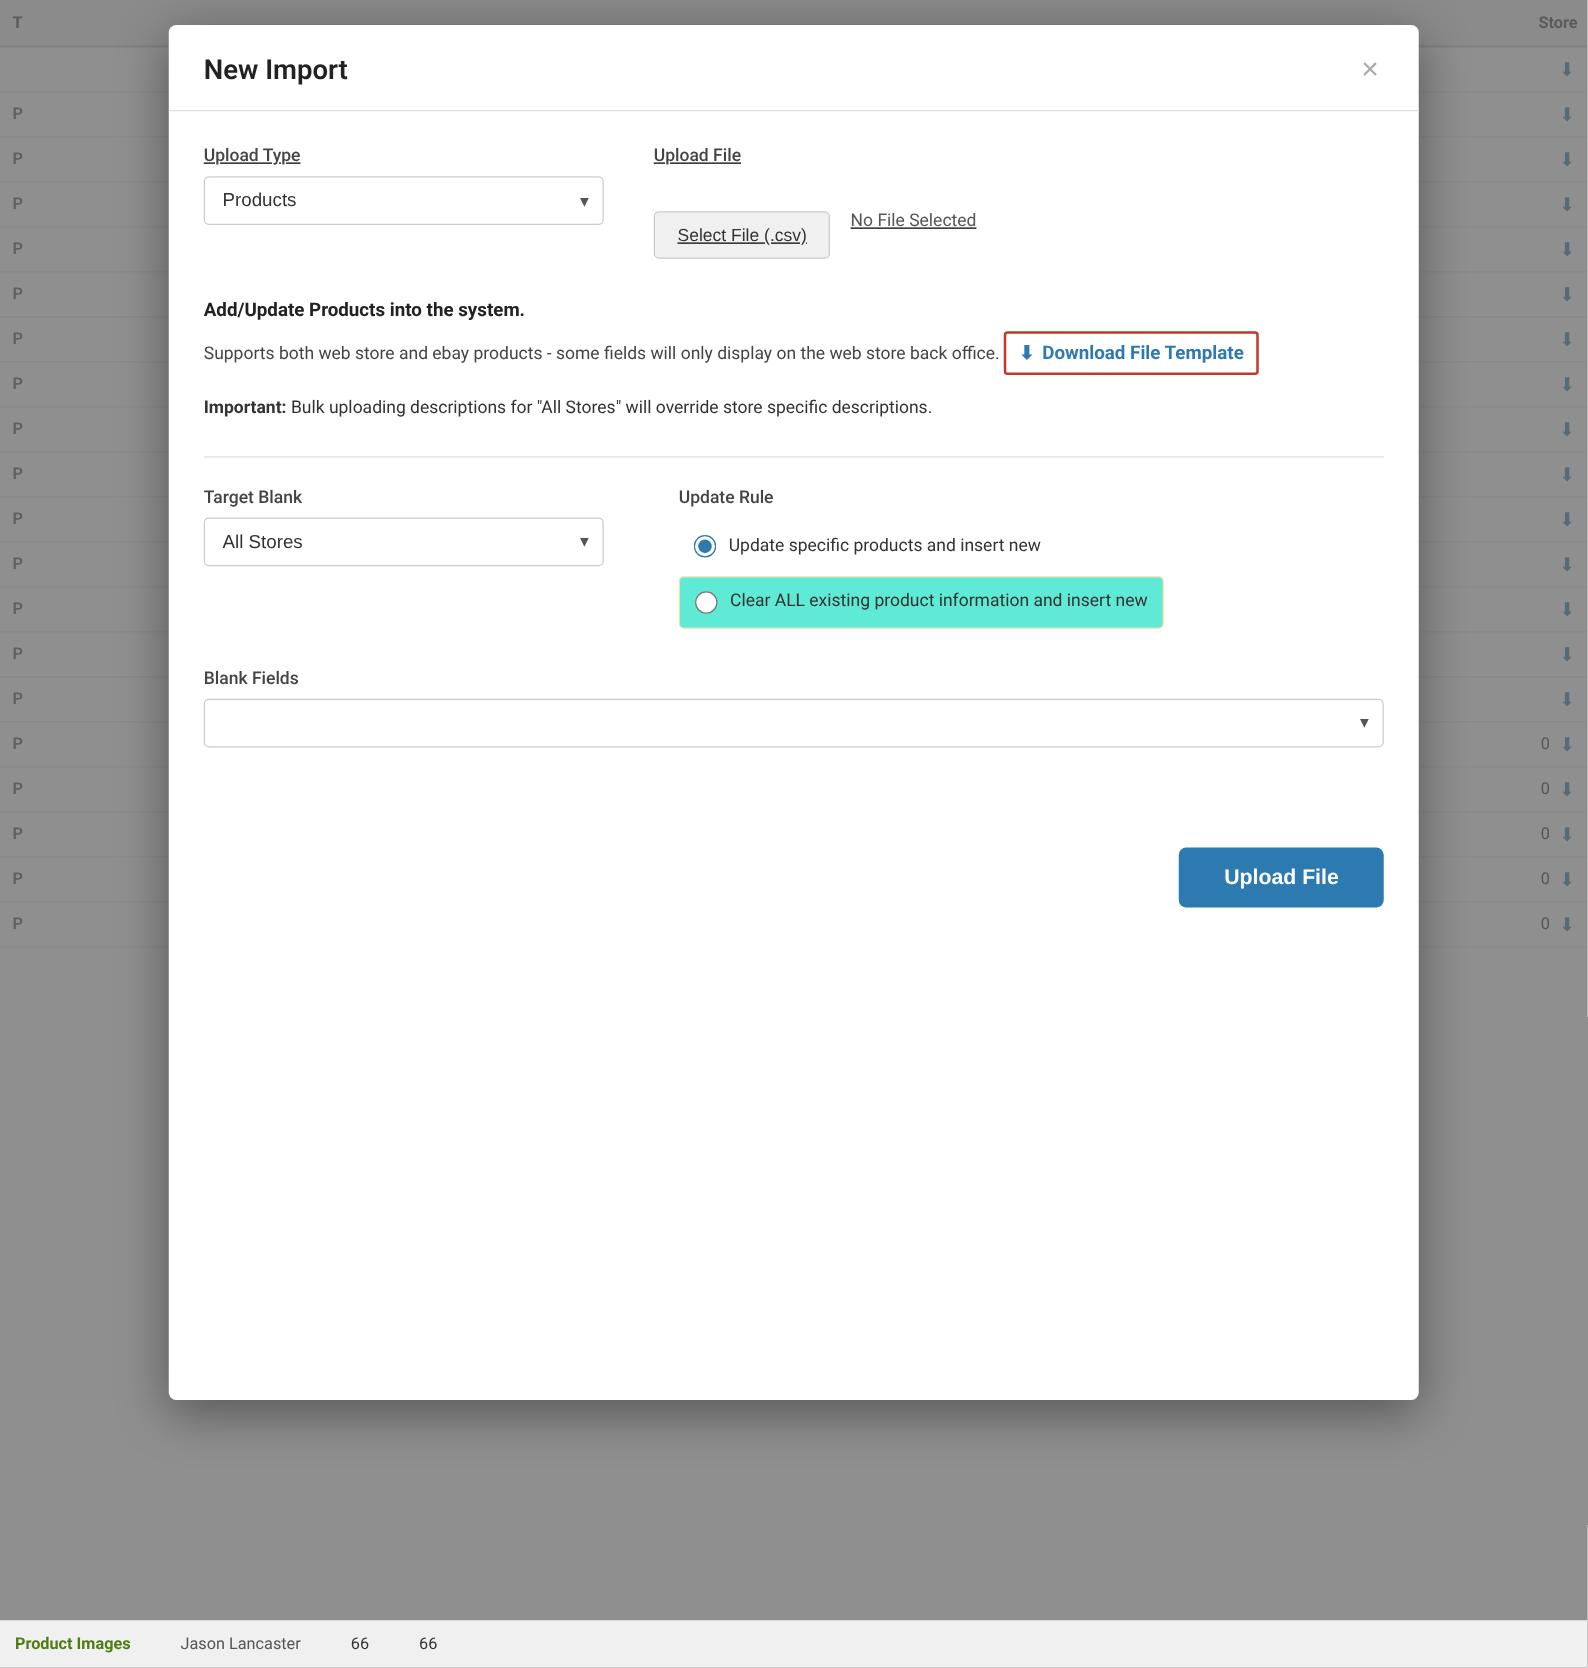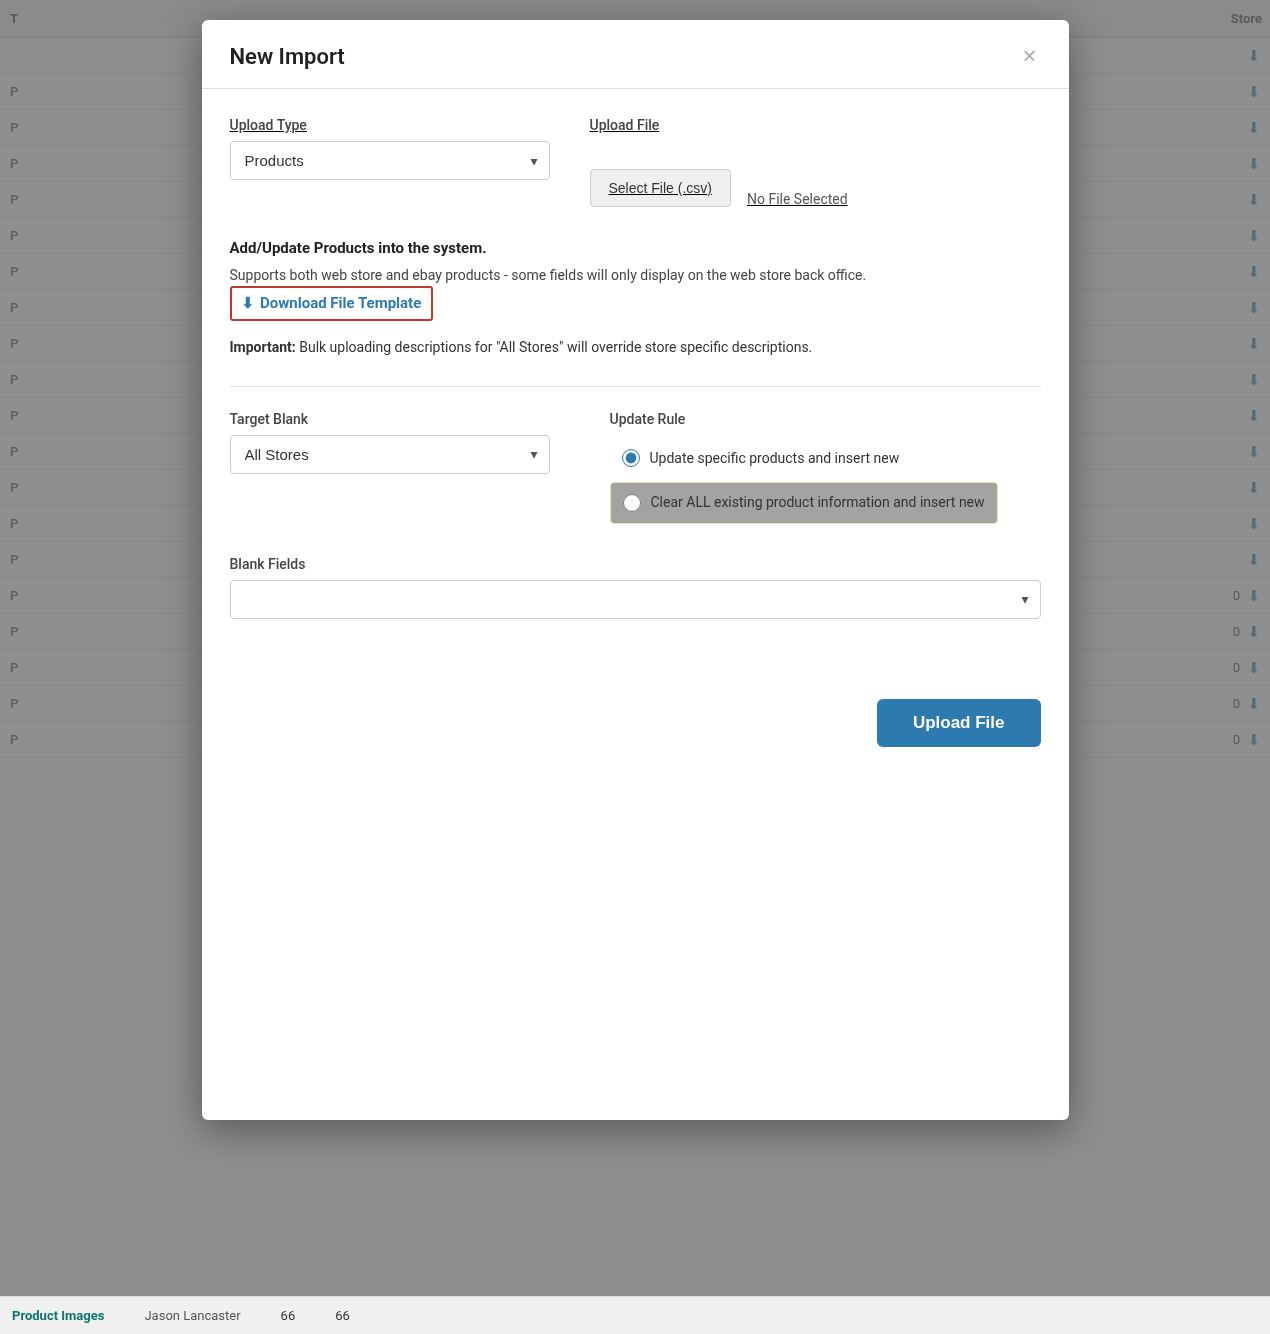--- a/index.html
+++ b/index.html
@@ -22,21 +22,21 @@
       justify-content: center;
       padding-top: 20px;
     }
 
     
     .modal {
       position: relative;
       background: #fff;
       border-radius: 6px;
       box-shadow: 0 10px 40px rgba(0,0,0,0.4);
-      width: 867px;
+      width: 1000px;
       min-height: 1100px;
       z-index: 10;
       overflow: hidden;
     }
 
     .modal-header {
       display: flex;
       align-items: center;
       justify-content: space-between;
       padding: 20px 28px 16px;
@@ -106,21 +106,21 @@
       right: 12px;
       top: 50%;
       transform: translateY(-50%);
       pointer-events: none;
       color: #555;
       font-size: 14px;
     }
 
     .file-upload-group {
       display: flex;
-      align-items: flex-end;
+      align-items: flex-start;
       gap: 16px;
       margin-top: 28px;
     }
 
     .select-file-btn {
       padding: 10px 18px;
       font-size: 14px;
       background: #f0f0f0;
       border: 1px solid #ccc;
       border-radius: 4px;
@@ -210,21 +210,21 @@
       display: flex;
       align-items: center;
       gap: 10px;
       padding: 10px 12px;
       cursor: pointer;
       border-radius: 4px;
       margin-bottom: 4px;
     }
 
     .radio-option.highlighted {
-      background: #a3a3a3;
+      background: #5eead4;
       border: 1px solid #f0e0b0;
       border-radius: 4px;
       align-items: center;
     }
 
     .radio-option input[type="radio"] {
       width: 18px;
       height: 18px;
       accent-color: #2d7ab0;
       cursor: pointer;
@@ -346,21 +346,21 @@
       display: flex;
       align-items: center;
       padding: 0 12px;
       gap: 40px;
       z-index: 5;
     }
 
     .bottom-bar-item {
       font-size: 13px;
       font-weight: 700;
-      color: #0f766e;
+      color: #4d7c0f;
     }
 
     .bottom-bar-name {
       font-size: 13px;
       color: #555;
     }
 
     .bottom-bar-num {
       font-size: 13px;
       color: #333;

